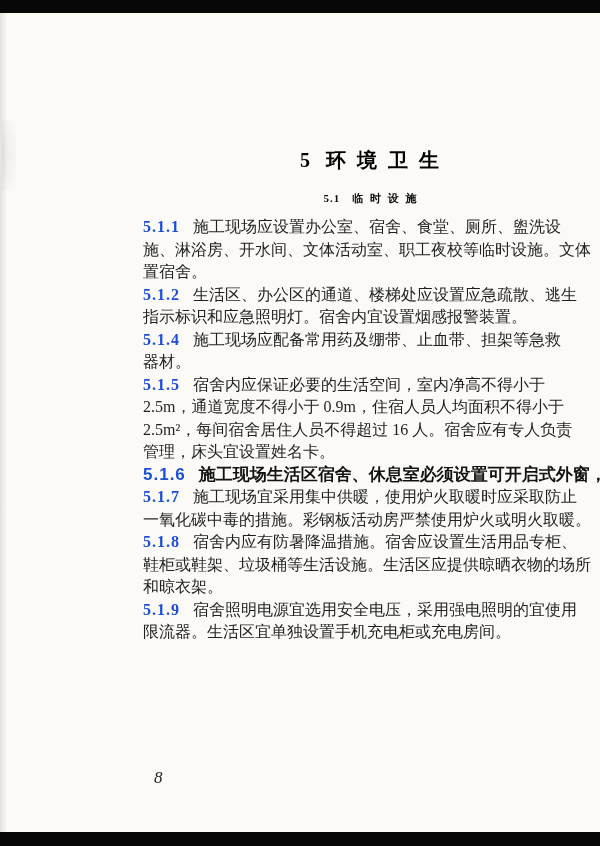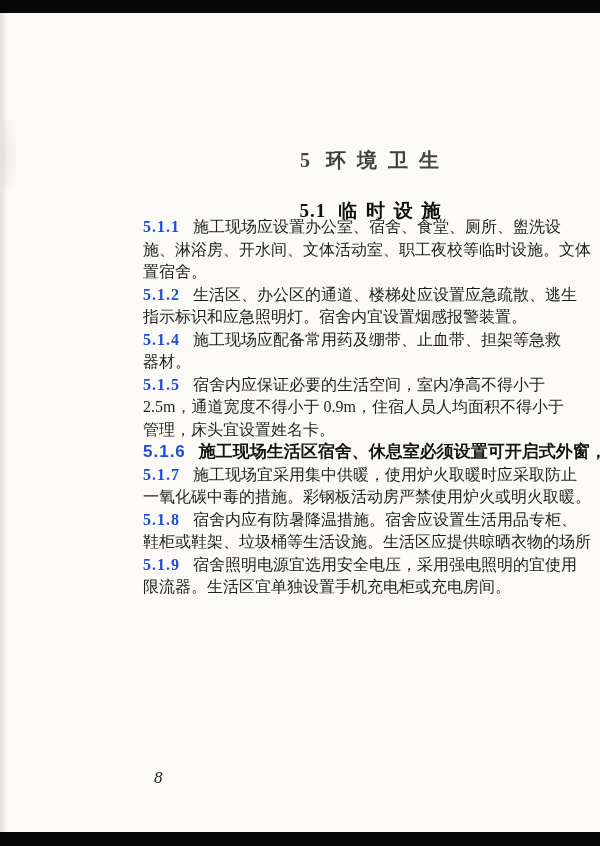--- a/index.html
+++ b/index.html
@@ -10,26 +10,26 @@
   }
   .scan-bar{position:absolute;left:0;width:100%;background:#070707;}
   .scan-bar.top{top:0;height:13px;}
   .scan-bar.bottom{bottom:0;height:14px;}
   .scan-edge{position:absolute;left:0;top:13px;bottom:14px;width:7px;
     background:linear-gradient(to right,rgba(40,40,40,0.12),rgba(40,40,40,0));}
   .smudge{position:absolute;left:2px;top:120px;width:14px;height:70px;
     background:radial-gradient(ellipse at left,rgba(90,90,90,0.10),rgba(90,90,90,0));}
   .chapter-title{
     position:absolute;left:143px;width:456px;top:134px;text-align:center;
-    font-size:20px;font-weight:bold;color:#404040;letter-spacing:3px;white-space:nowrap;
+    font-size:20px;font-weight:bold;color:#000000;letter-spacing:3px;white-space:nowrap;
   }
   .chapter-title .t-num{margin-right:16px;letter-spacing:0;}
   .section-title{
     position:absolute;left:143px;width:456px;top:182px;text-align:center;
-    font-size:19px;font-weight:bold;color:#101010;letter-spacing:2px;white-space:nowrap;
+    font-size:11px;font-weight:bold;color:#101010;letter-spacing:2px;white-space:nowrap;
   }
   .section-title .t-num{margin-right:12px;letter-spacing:1px;}
   .clauses{
     position:absolute;left:143px;top:216px;width:458px;
     font-size:16px;line-height:22.5px;color:#1f1f1f;
   }
   .clause{margin:0;}
   .clause .line{white-space:nowrap;}
   .clause-num{font-weight:bold;margin-right:13px;letter-spacing:1px;color:#1d4ed8;}
   .clause.emphasis{
@@ -68,32 +68,34 @@
         <div class="line"><span class="clause-num">5.1.2</span><span>生活区、办公区的通道、楼梯处应设置应急疏散、逃生</span></div>
         <div class="line">指示标识和应急照明灯。宿舍内宜设置烟感报警装置。</div>
       </div>
       <div class="clause">
         <div class="line"><span class="clause-num">5.1.4</span><span>施工现场应配备常用药及绷带、止血带、担架等急救</span></div>
         <div class="line">器材。</div>
       </div>
       <div class="clause">
         <div class="line"><span class="clause-num">5.1.5</span><span>宿舍内应保证必要的生活空间，室内净高不得小于</span></div>
         <div class="line">2.5m，通道宽度不得小于 0.9m，住宿人员人均面积不得小于</div>
+        <div class="line">2.5m²，每间宿舍居住人员不得超过 16 人。宿舍应有专人负责</div>
         <div class="line">管理，床头宜设置姓名卡。</div>
       </div>
       <div class="clause emphasis">
         <div class="line"><span class="clause-num">5.1.6</span><span>施工现场生活区宿舍、休息室必须设置可开启式外窗，</span></div>
       </div>
       <div class="clause">
         <div class="line"><span class="clause-num">5.1.7</span><span>施工现场宜采用集中供暖，使用炉火取暖时应采取防止</span></div>
         <div class="line">一氧化碳中毒的措施。彩钢板活动房严禁使用炉火或明火取暖。</div>
       </div>
       <div class="clause">
         <div class="line"><span class="clause-num">5.1.8</span><span>宿舍内应有防暑降温措施。宿舍应设置生活用品专柜、</span></div>
         <div class="line">鞋柜或鞋架、垃圾桶等生活设施。生活区应提供晾晒衣物的场所</div>
+        <div class="line">和晾衣架。</div>
       </div>
       <div class="clause">
         <div class="line"><span class="clause-num">5.1.9</span><span>宿舍照明电源宜选用安全电压，采用强电照明的宜使用</span></div>
         <div class="line">限流器。生活区宜单独设置手机充电柜或充电房间。</div>
       </div>
     </div>
 
   <div class="page-number">8</div>
 
   <div class="scan-bar bottom"></div>

